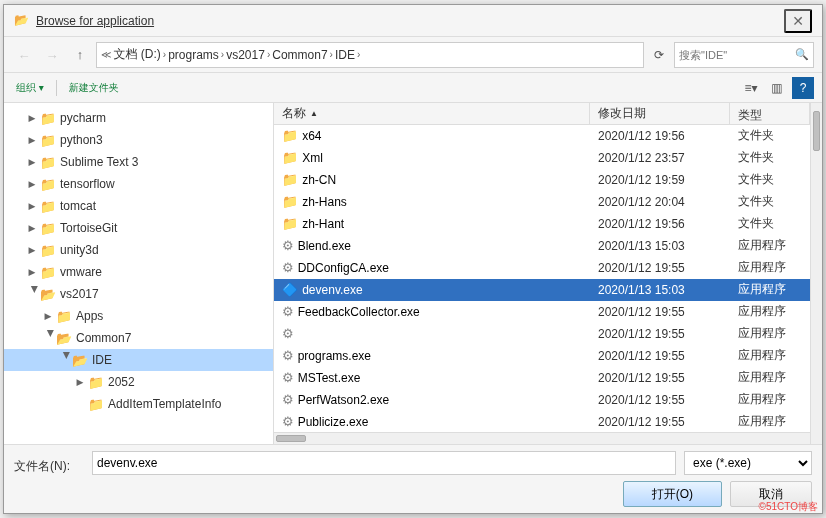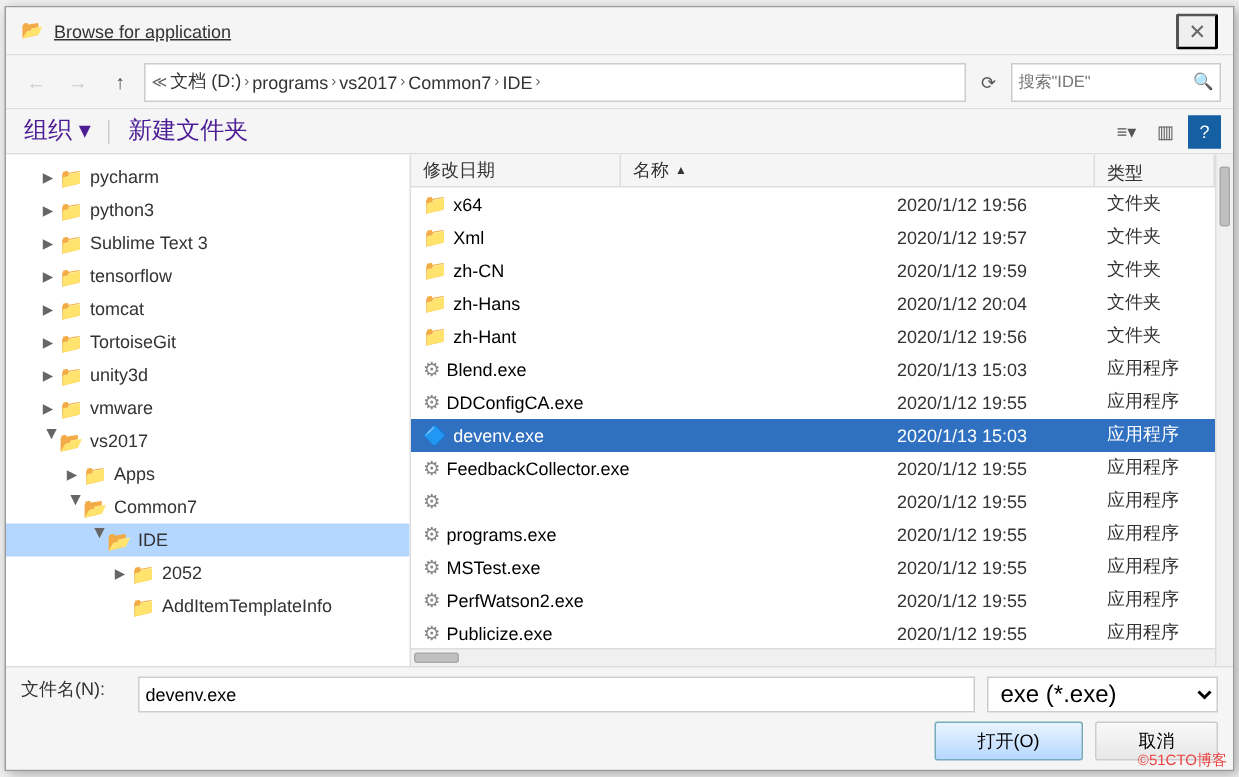--- a/index.html
+++ b/index.html
@@ -138,22 +138,22 @@
       padding: 3px 8px;
       display: flex;
       align-items: center;
       gap: 8px;
       height: 30px;
     }
     .action-btn {
       background: none;
       border: none;
       cursor: pointer;
-      font-size: 16px;
-      color: #4c1d95;
+      font-size: 10px;
+      color: #15803d;
       padding: 2px 4px;
       display: flex;
       align-items: center;
       gap: 3px;
     }
     .action-sep { width: 1px; height: 16px; background: #ccc; }
     .view-controls {
       margin-left: auto;
       display: flex;
       align-items: center;
@@ -272,39 +272,39 @@
     .file-name { font-size: 12px; overflow: hidden; text-overflow: ellipsis; white-space: nowrap; }
     .file-date { width: 140px; font-size: 12px; padding: 0 8px; color: #333; }
     .file-type { width: 80px; font-size: 12px; padding: 0 8px; color: #333; }
     .bottom-bar {
       border-top: 1px solid #ddd;
       background: #f5f5f5;
       padding: 6px 10px;
     }
     .filename-row {
       display: flex;
-      align-items: flex-start;
+      align-items: flex-end;
       gap: 8px;
       margin-bottom: 6px;
     }
     .filename-label { font-size: 12px; color: #333; width: 70px; flex-shrink: 0; }
     .filename-input {
       flex: 1;
       height: 24px;
       border: 1px solid #ccc;
       padding: 0 4px;
       font-size: 12px;
       outline: none;
     }
     .filetype-select {
-      width: 154px;
+      width: 128px;
       height: 24px;
       border: 1px solid #ccc;
       background: white;
-      font-size: 16px;
+      font-size: 12px;
       padding: 0 4px;
       cursor: pointer;
     }
     .buttons-row {
       display: flex;
       justify-content: flex-end;
       gap: 8px;
     }
     .dialog-btn {
       height: 26px;
@@ -482,48 +482,48 @@
         <span class="expand-arrow"></span>
         <span class="folder-icon">
             <span style="color:#dcb53c;font-size:13px;">📁</span>
           </span>
         <span class="item-label">AddItemTemplateInfo</span>
       </div>
     </div>
 
     <div class="file-panel">
       <div class="file-list-header">
-        <div class="col-header col-date">
-          <span>修改日期</span>
-        </div>
         <div class="col-header col-name">
           <span>名称</span>
           <span class="col-sort-arrow">▲</span>
         </div>
+        <div class="col-header col-date">
+          <span>修改日期</span>
+        </div>
         <div class="col-header col-type">
           <span>类型</span>
         </div>
       </div>
       <div class="file-list">
 
         <div class="file-row">
           <div class="file-name-cell">
             <span class="file-icon">📁</span>
             <span class="file-name">x64</span>
           </div>
           <div class="file-date">2020/1/12 19:56</div>
           <div class="file-type">文件夹</div>
         </div>
 
         <div class="file-row">
           <div class="file-name-cell">
             <span class="file-icon">📁</span>
             <span class="file-name">Xml</span>
           </div>
-          <div class="file-date">2020/1/12 19:57</div>
+          <div class="file-date">2020/1/12 23:57</div>
           <div class="file-type">文件夹</div>
         </div>
 
         <div class="file-row">
           <div class="file-name-cell">
             <span class="file-icon">📁</span>
             <span class="file-name">zh-CN</span>
           </div>
           <div class="file-date">2020/1/12 19:59</div>
           <div class="file-type">文件夹</div>

